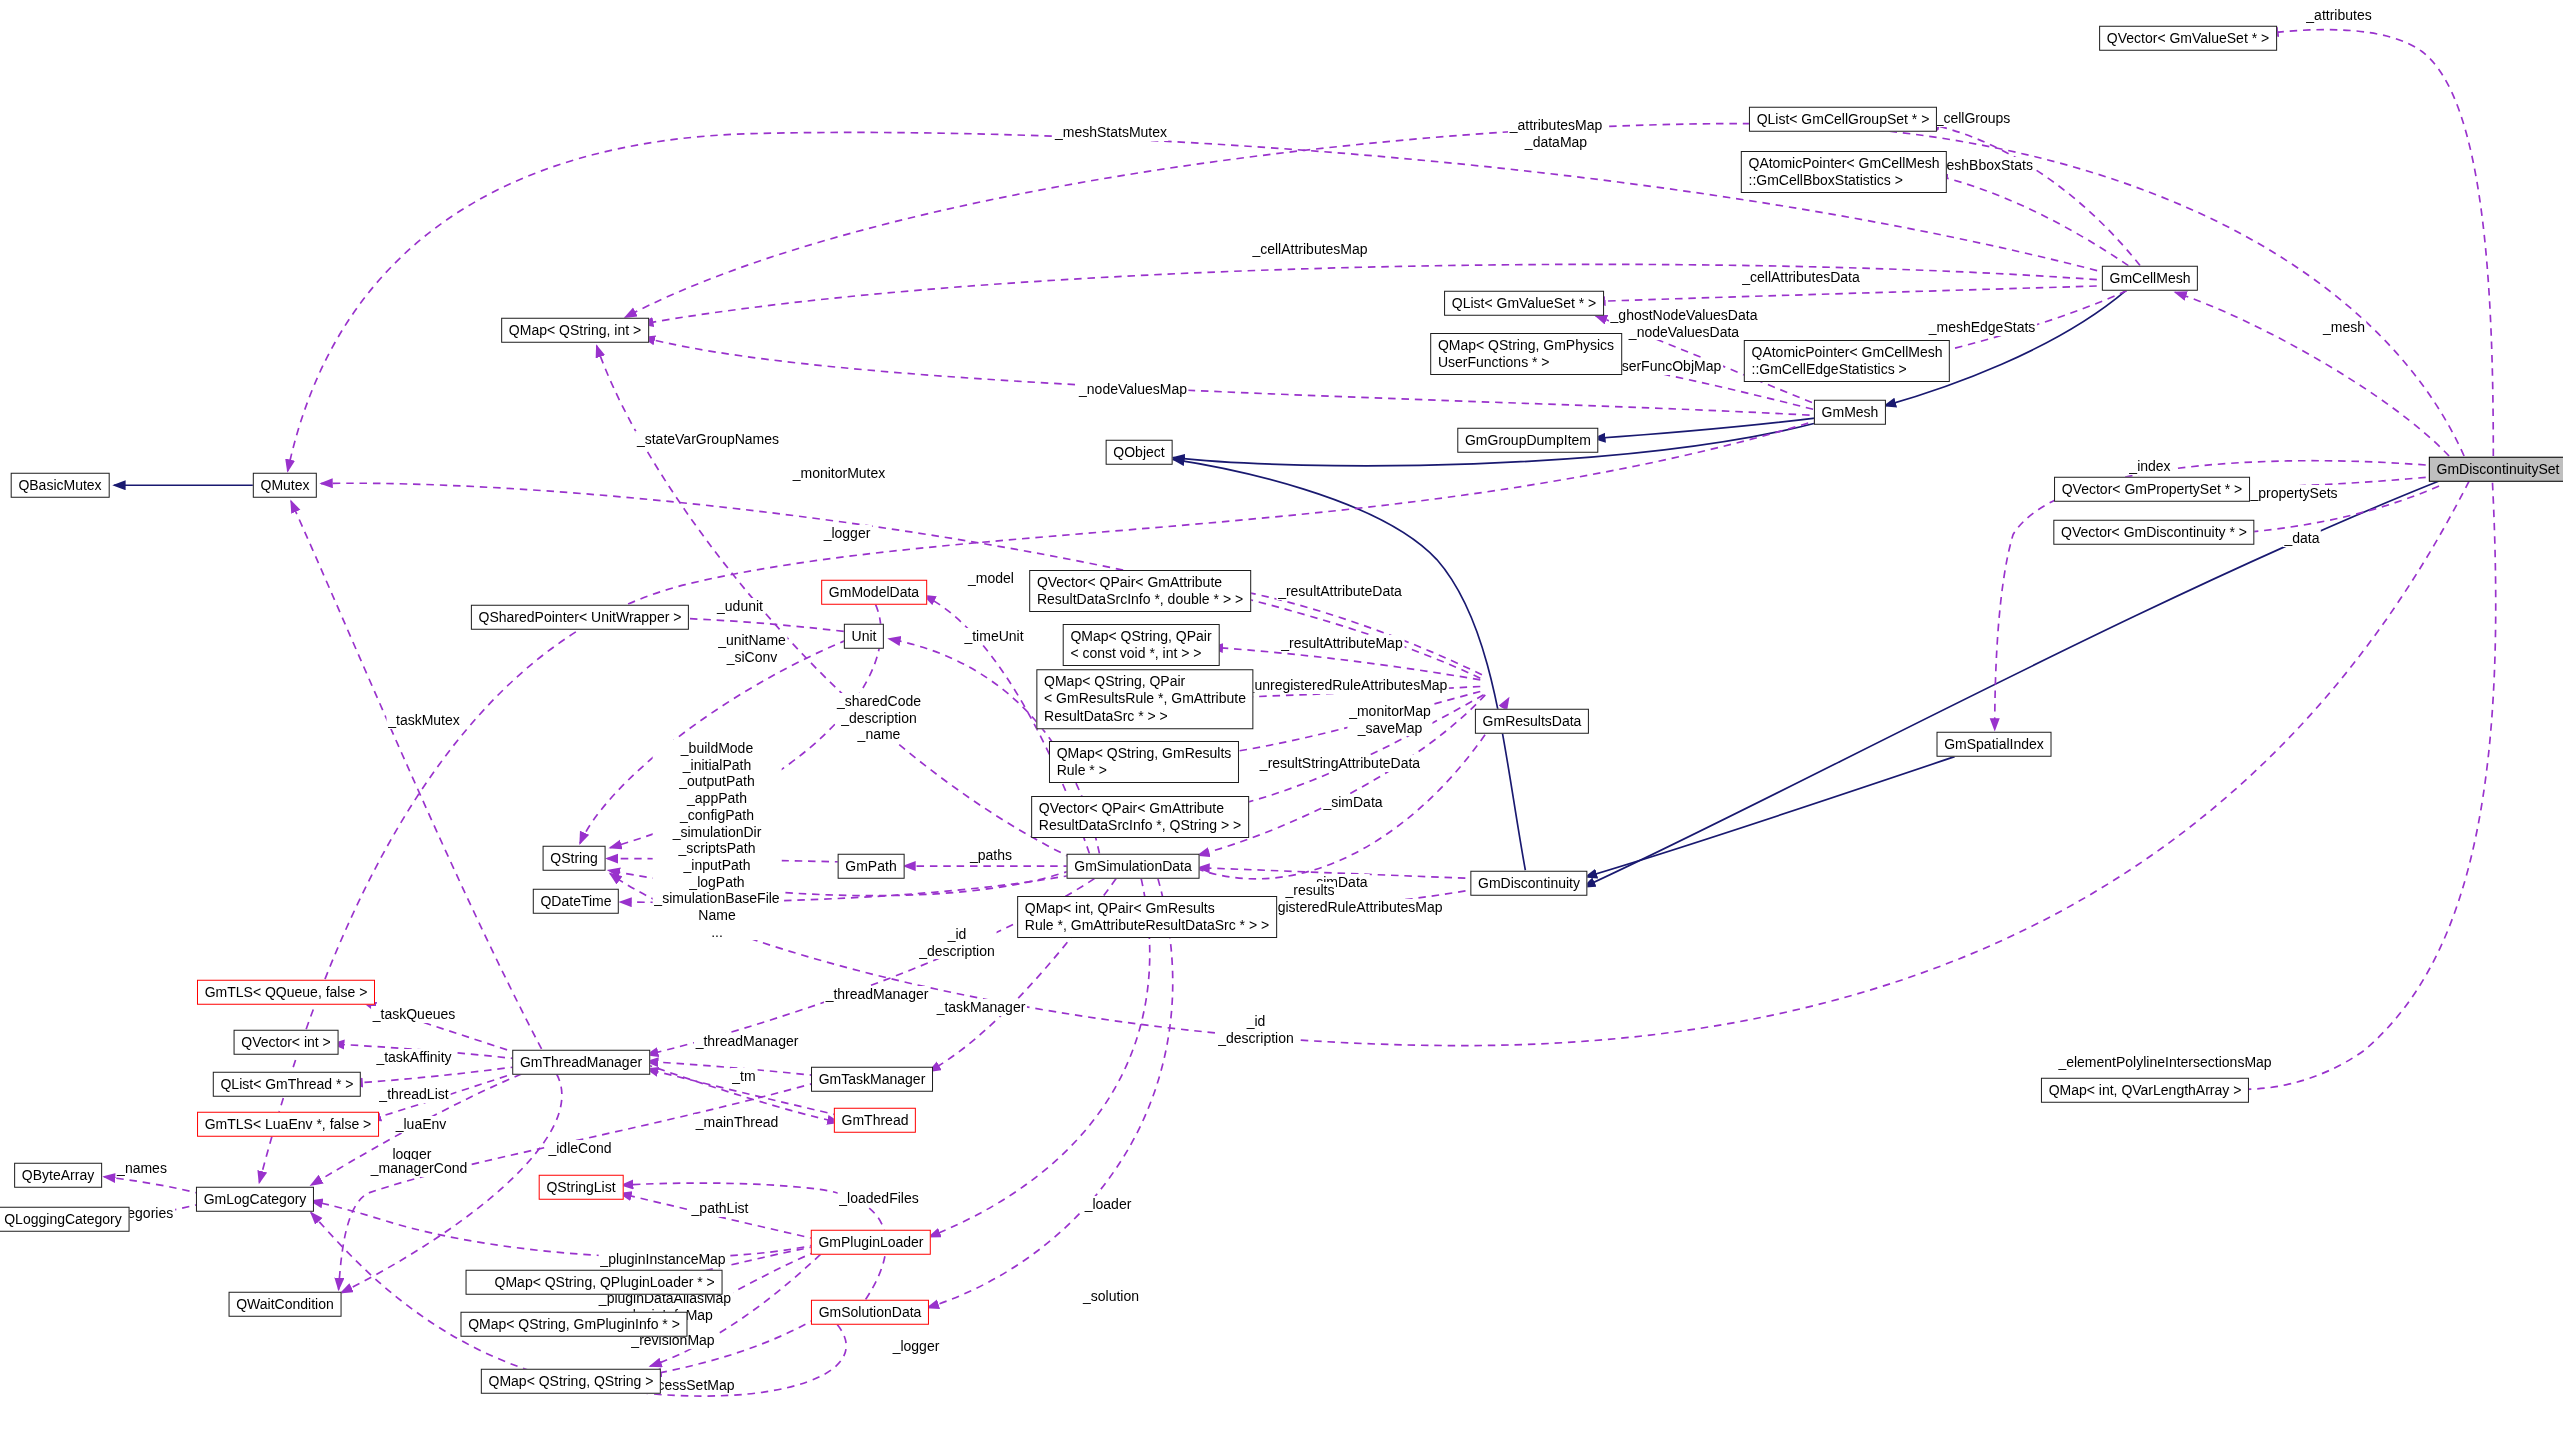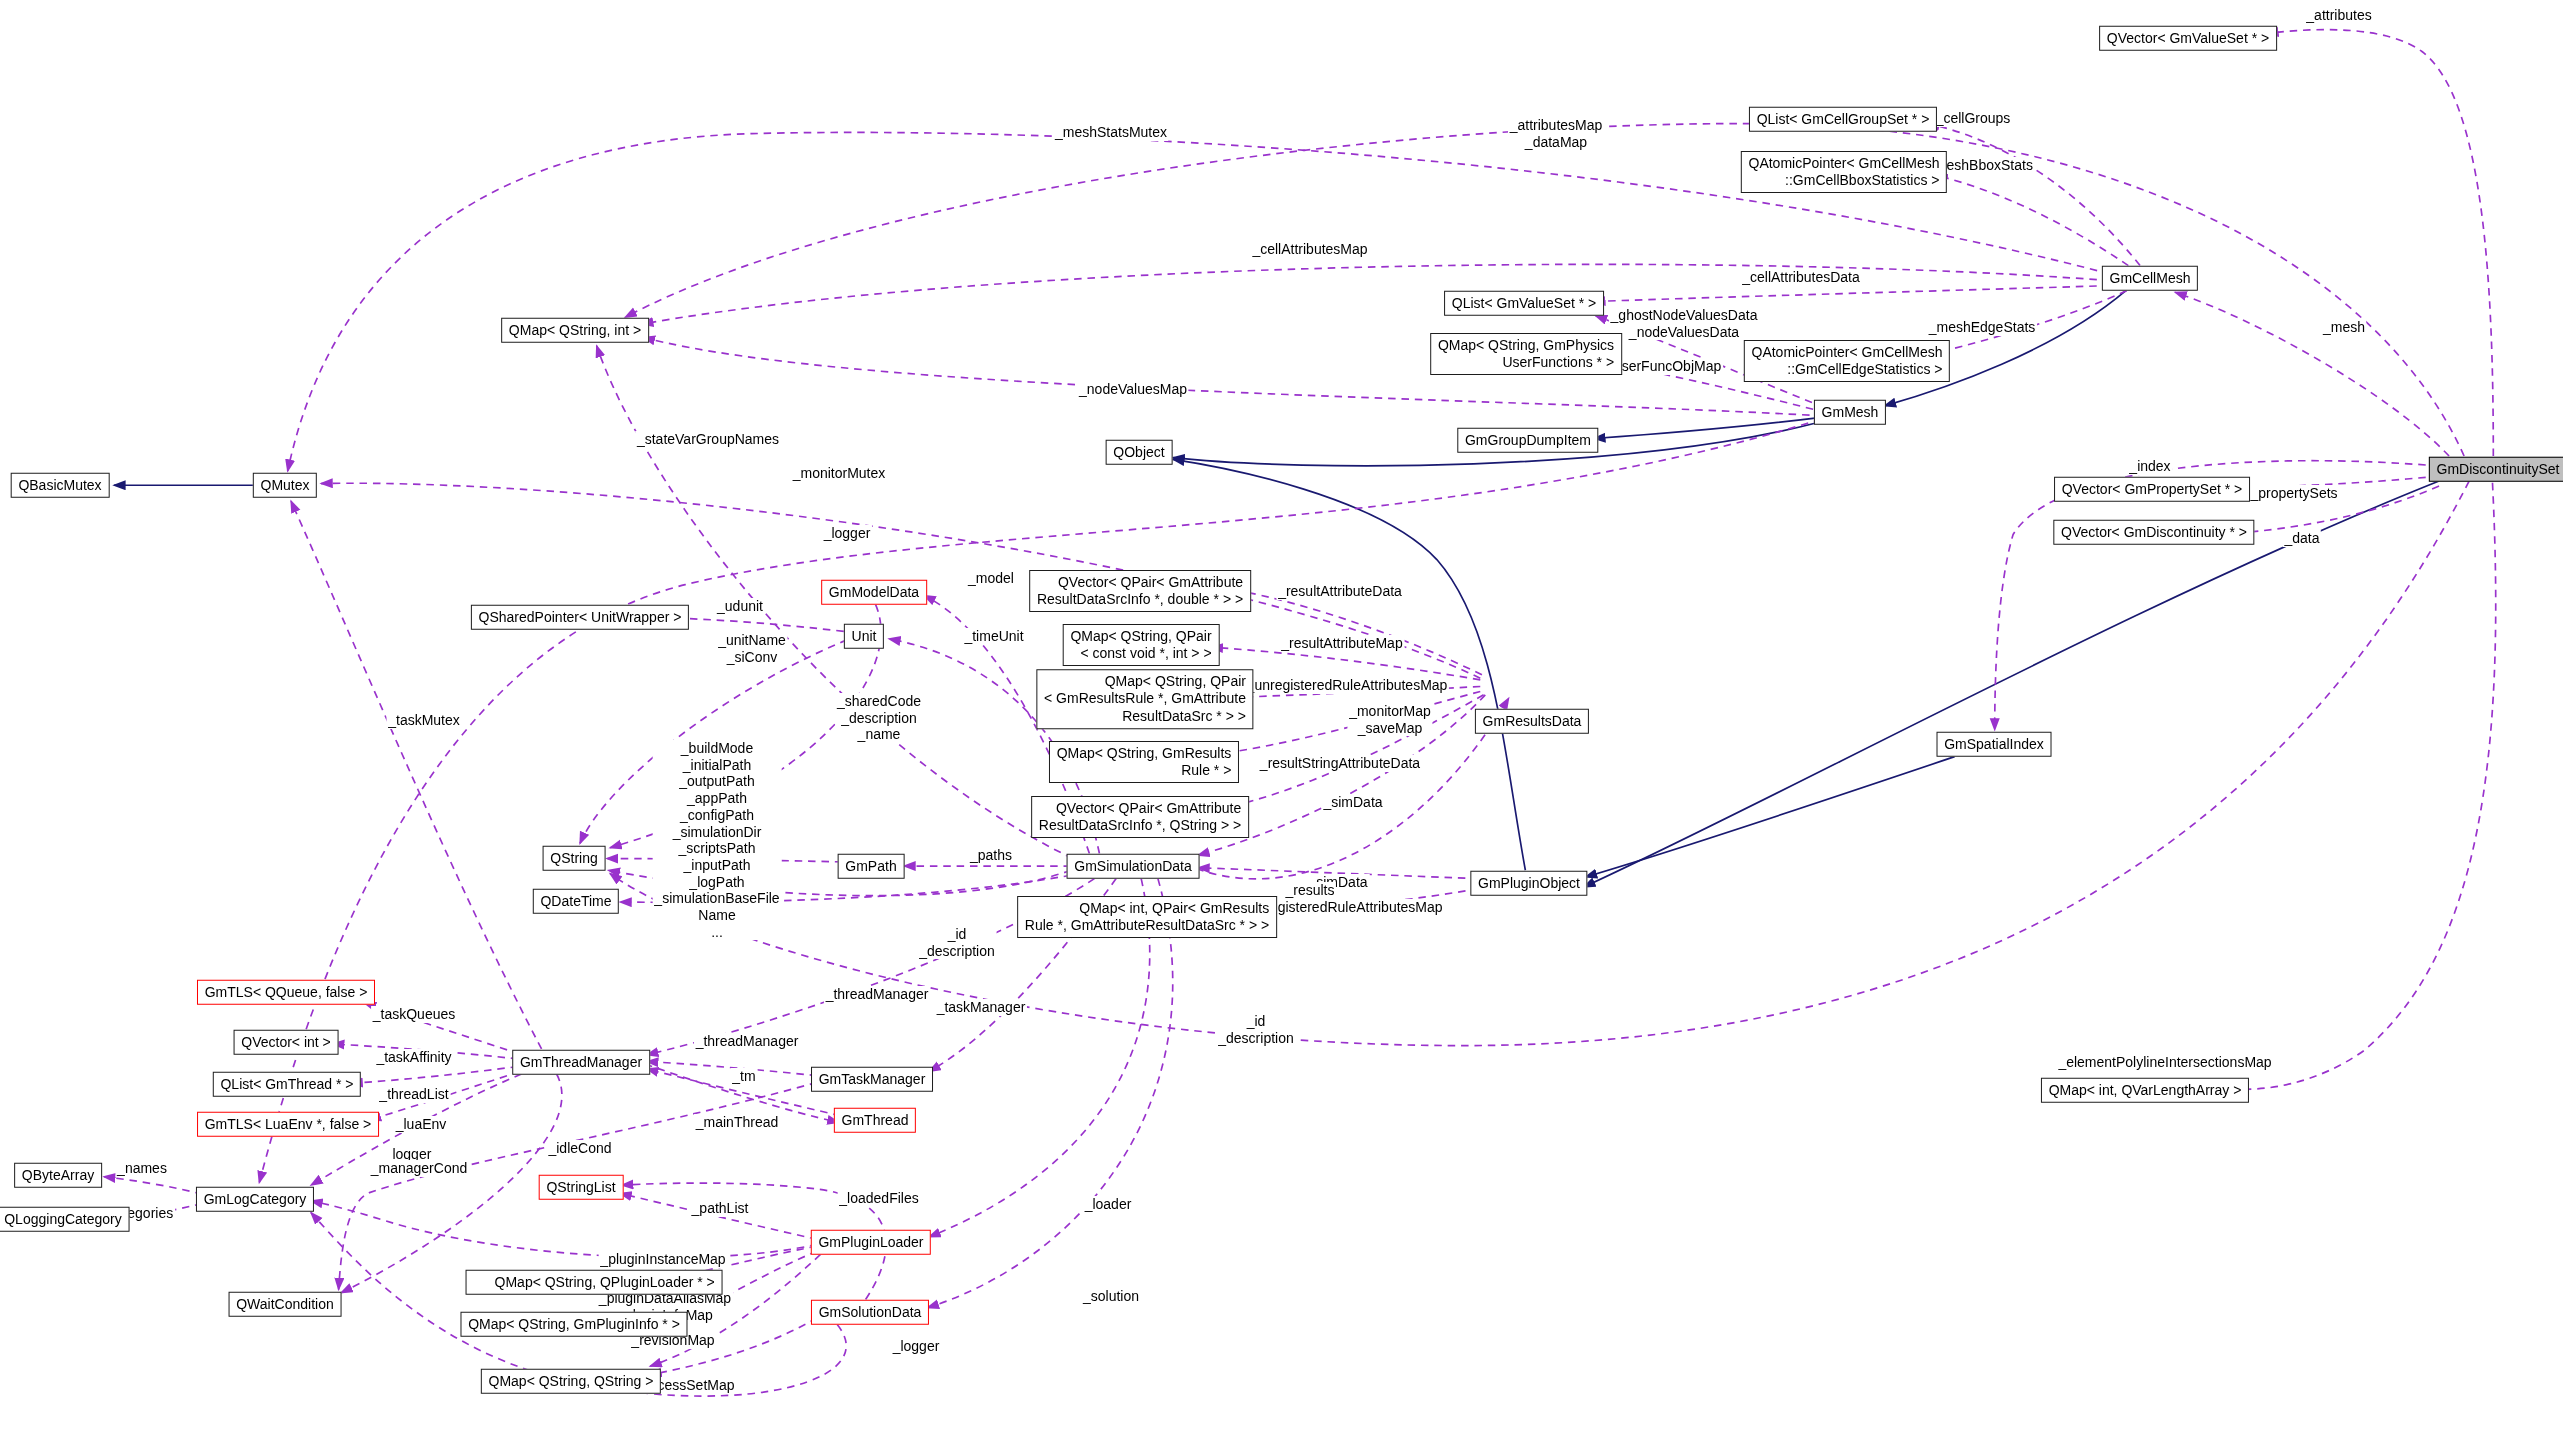--- a/index.html
+++ b/index.html
@@ -2,21 +2,21 @@
 <html style="font-size:13.4px"><head>
 <meta charset="utf-8">
 <style>
   html,body{margin:0;padding:0;background:#ffffff;}
   #canvas{position:relative;width:2563px;height:1443px;background:#ffffff;overflow:hidden;
           font-family:"Liberation Sans","DejaVu Sans",sans-serif;}
   #edge-layer{position:absolute;left:0;top:0;}
   .edge-member{fill:none;stroke:#9932cc;stroke-width:2;stroke-dasharray:9 7;}
   .edge-inherit{fill:none;stroke:#191970;stroke-width:2;}
   .node{position:absolute;transform:translate(-50%,-50%);border:1.7px solid #1d1d1d;background:#fff;
-        color:#000;font-size:14px;line-height:17.5px;padding:2.5px 6.7px;white-space:pre;text-align:right;
+        color:#000;font-size:14px;line-height:17.5px;padding:2.5px 6.7px;white-space:pre;text-align:left;
         cursor:pointer;}
   .node.red{border-color:#ff0000;}
   .node.main{background:#bfbfbf;border-color:#000;}
   .edge-label{position:absolute;transform:translateX(-50%);color:#000;font-size:14px;line-height:16.7px;
         white-space:pre;text-align:center;background:#ffffff;padding:0 1.7px;}
 </style>
 </head>
 <body>
 
 <div id="canvas">
@@ -221,21 +221,21 @@
       <div class="node" style="left: 1145px; top: 699px;">QMap&lt; QString, QPair
 &lt; GmResultsRule *, GmAttribute
 ResultDataSrc * &gt; &gt;</div>
       <div class="node" style="left: 1144px; top: 762px;">QMap&lt; QString, GmResults
 Rule * &gt;</div>
       <div class="node" style="left: 1140px; top: 817px;">QVector&lt; QPair&lt; GmAttribute
 ResultDataSrcInfo *, QString &gt; &gt;</div>
       <div class="node" style="left: 1147px; top: 917px;">QMap&lt; int, QPair&lt; GmResults
 Rule *, GmAttributeResultDataSrc * &gt; &gt;</div>
       <div class="node" style="left: 1532px; top: 683px; margin-top: 38px;">GmResultsData</div>
-      <div class="node" style="left: 1529px; top: 883px;">GmPluginObject</div>
+      <div class="node" style="left: 1529px; top: 883px;">GmDiscontinuity</div>
       <div class="node" style="left: 1994px; top: 744px;">GmSpatialIndex</div>
       <div class="node" style="left: 2145px; top: 1090px;">QMap&lt; int, QVarLengthArray &gt;</div>
       <div class="node" style="left: 581px; top: 1062px;">GmThreadManager</div>
       <div class="node red" style="left: 286px; top: 992px;">GmTLS&lt; QQueue, false &gt;</div>
       <div class="node" style="left: 286px; top: 1042px;">QVector&lt; int &gt;</div>
       <div class="node" style="left: 287px; top: 1084px;">QList&lt; GmThread * &gt;</div>
       <div class="node red" style="left: 288px; top: 1124px;">GmTLS&lt; LuaEnv *, false &gt;</div>
       <div class="node" style="left: 58px; top: 1175px;">QByteArray</div>
       <div class="node" style="left: 63px; top: 1219px;">QLoggingCategory</div>
       <div class="node" style="left: 255px; top: 1199px;">GmLogCategory</div>

